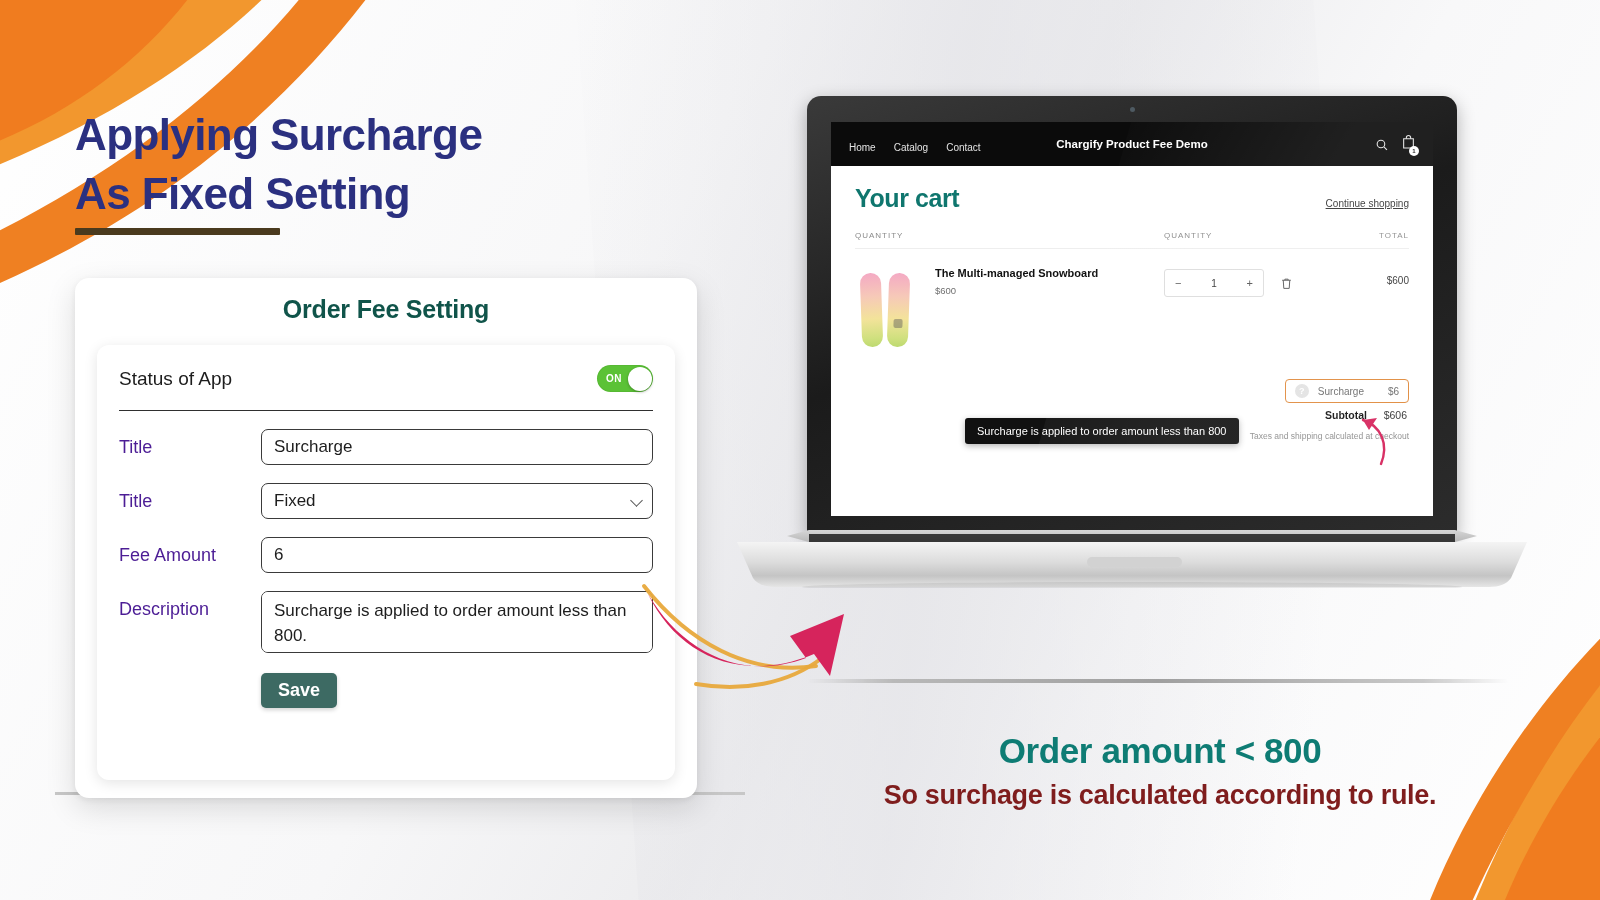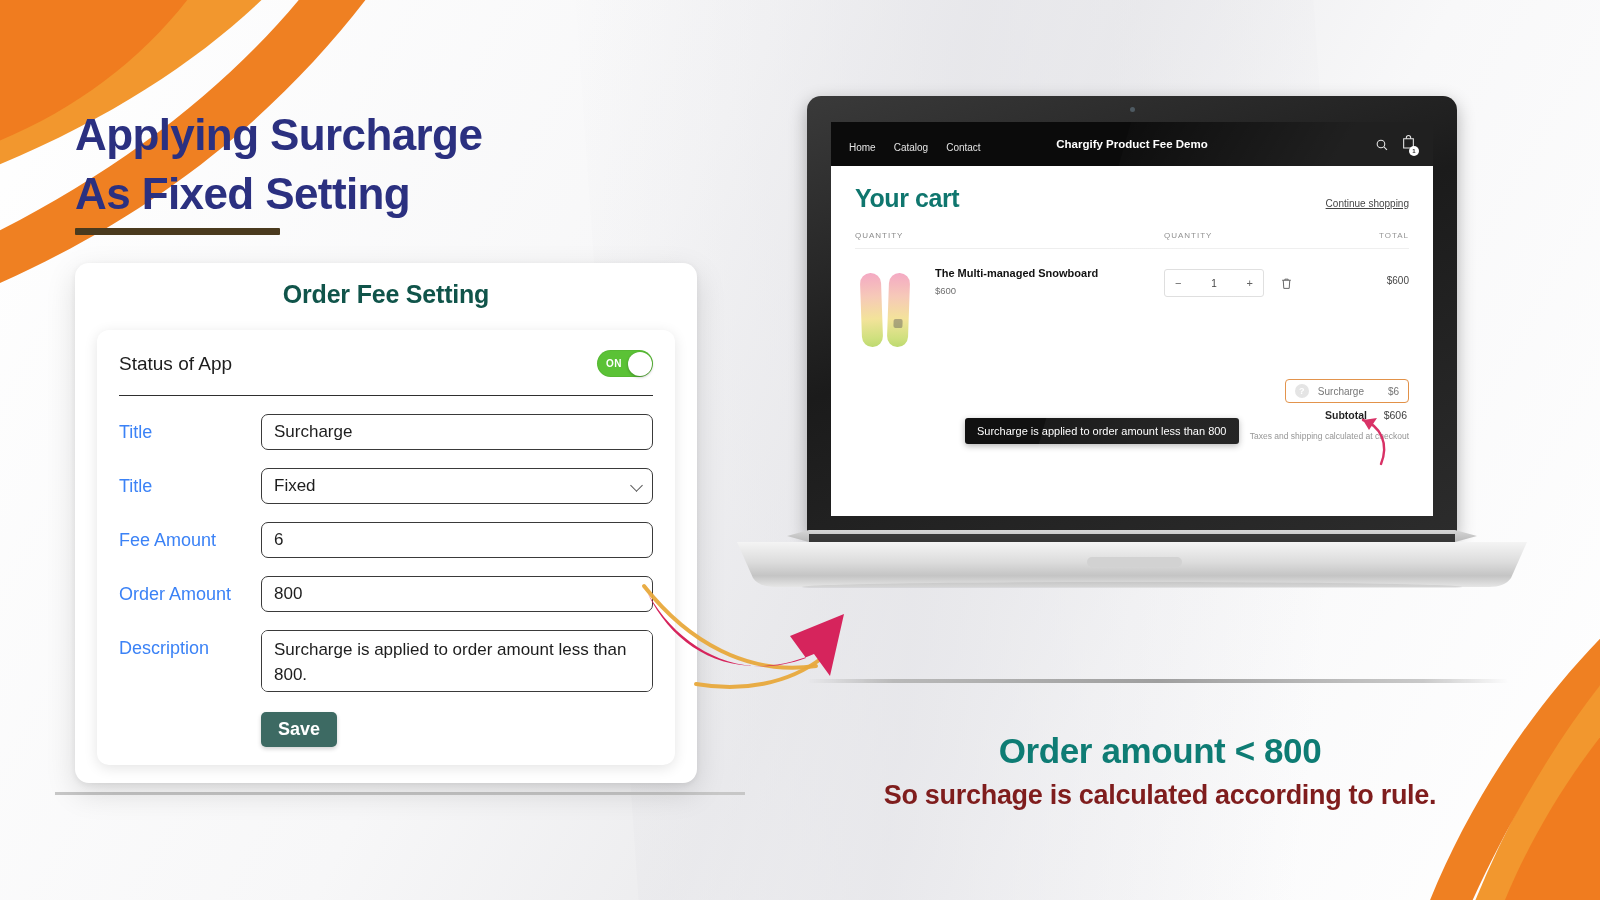--- a/index.html
+++ b/index.html
@@ -32,21 +32,21 @@
     line-height: 1.33;
     letter-spacing: -0.6px;
   }
   .headline-rule {
     position: absolute; left: 75px; top: 228px;
     width: 205px; height: 7px; background: #4a3a1e; border-radius: 1px;
   }
 
   
   .card {
-    position: absolute; left: 75px; top: 263px;
+    position: absolute; left: 75px; top: 278px;
     width: 622px; height: 520px;
     background: #fff; border-radius: 14px;
     box-shadow: 0 10px 30px rgba(0,0,0,.13), 0 2px 6px rgba(0,0,0,.07);
     overflow: hidden;
   }
   .card-title {
     height: 62px; display: flex; align-items: center; justify-content: center;
     color: #10544a; font-size: 25px; font-weight: 800; letter-spacing: -.2px;
   }
   .card-body {
@@ -70,21 +70,21 @@
     margin-left: 9px;
   }
   .toggle-knob {
     position: absolute; right: 1.5px; top: 1.5px;
     width: 24px; height: 24px; border-radius: 50%;
     background: #fff; box-shadow: 0 1px 3px rgba(0,0,0,.3);
   }
 
   .field-row { display: flex; align-items: flex-start; margin-top: 18px; }
   .field-label {
-    width: 142px; flex: 0 0 142px; font-size: 18px; color: #3b82f6;
+    width: 142px; flex: 0 0 142px; font-size: 18px; color: #4c1d95;
     padding-top: 8px;
   }
   .field-ctl { flex: 1; position: relative; }
   .fi {
     width: 100%; height: 36px; border: 1.4px solid #3a3a3a; border-radius: 7px;
     background: #fff; font-size: 17px; color: #1d1d1d;
     padding: 0 12px; font-family: "Liberation Sans", sans-serif;
     outline: none;
   }
   .fi.select { appearance: none; padding-right: 28px; }
@@ -285,26 +285,20 @@
     </div>
 
 
     <div class="field-row">
       <div class="field-label">Fee Amount</div>
       <div class="field-ctl">
         <input class="fi" value="6" style="">
       </div>
     </div>
 
-    <div class="field-row">
-      <div class="field-label">Order Amount</div>
-      <div class="field-ctl">
-        <input class="fi" value="800" style="">
-      </div>
-    </div>
 
     <div class="field-row">
       <div class="field-label">Description</div>
       <div class="field-ctl">
         <textarea class="fta" style="">Surcharge is applied to order amount less than 800.</textarea>
       </div>
     </div>
 
     <div class="save-row">
       <div class="save-spacer"></div>

